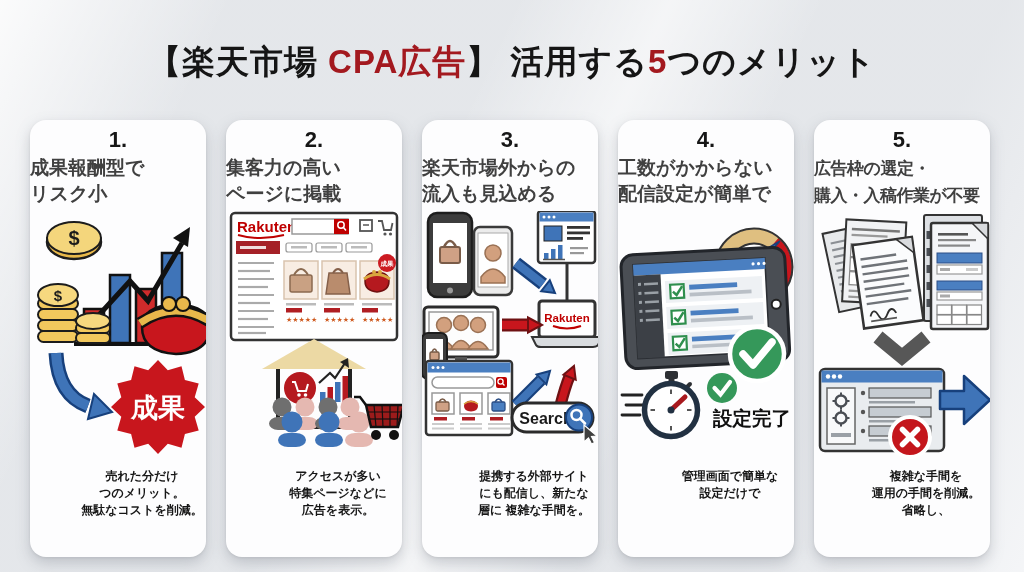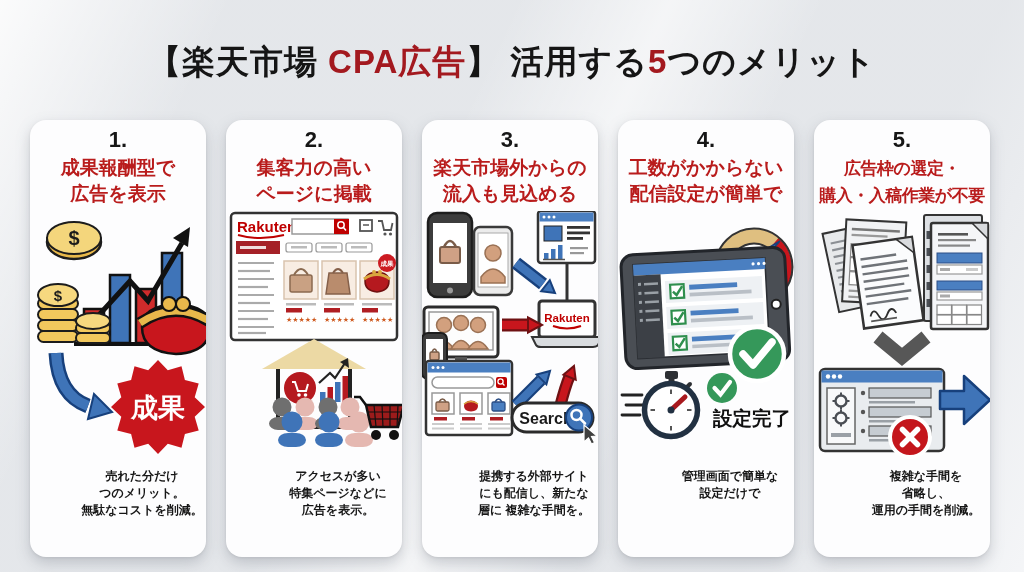--- a/index.html
+++ b/index.html
@@ -23,38 +23,38 @@
     letter-spacing:1px;line-height:1.1;white-space:nowrap;
   }
   .title .red{color:#a3191f;}
   .card{
     position:absolute;top:120px;width:176px;height:437px;
     background:#fdfdfe;border-radius:16px;
     box-shadow:0 6px 14px rgba(120,126,138,.35),0 1px 3px rgba(0,0,0,.08);
   }
   .c1{left:30px}.c2{left:226px}.c3{left:422px}.c4{left:618px}.c5{left:814px}
   .num{margin-top:9px;text-align:center;font-size:22px;font-weight:800;color:#161616;line-height:1;}
-  .head{margin-top:4px;height:56px;text-align:center;font-size:19px;font-weight:800;color:#b91c1c;line-height:1.38;}
+  .head{margin-top:4px;height:56px;text-align:left;font-size:19px;font-weight:800;color:#404040;line-height:1.38;}
   .head.small{font-size:17px;letter-spacing:-0.5px;line-height:1.6;}
   .illus{display:block;width:176px;height:256px;}
   .caption{margin-top:1px;text-align:center;font-size:12px;font-weight:800;color:#161616;line-height:1.42;padding-left:48px;}
   svg text{font-family:"Liberation Sans","DejaVu Sans",sans-serif;}
 </style>
 </head>
 <body>
 
 <div class="stage">
 
   <h1 class="title"><span>【楽天市場 </span><span class="red">CPA広告</span><span>】 </span><span>活用する</span><span class="red">5</span><span>つのメリット</span></h1>
 
   <div class="card c1">
     <div class="num">1.</div>
     <div class="head">
       <div>成果報酬型で</div>
-      <div>広告を表示</div>
+      <div>リスク小</div>
     </div>
     <svg class="illus" viewBox="0 0 176 256">
       <g>
         <rect x="54" y="98" width="20" height="34" fill="#cf2b2b" stroke="#111" stroke-width="2.5"></rect>
         <rect x="80" y="64" width="20" height="68" fill="#3f74b8" stroke="#111" stroke-width="2.5"></rect>
         <rect x="106" y="78" width="20" height="54" fill="#cf2b2b" stroke="#111" stroke-width="2.5"></rect>
         <rect x="132" y="42" width="20" height="90" fill="#3f74b8" stroke="#111" stroke-width="2.5"></rect>
         <line x1="44" y1="133" x2="172" y2="133" stroke="#111" stroke-width="4"></line>
       </g>
       <g>
@@ -561,18 +561,18 @@
         <polygon points="126,180 150,180 150,165 176,189 150,213 150,198 126,198" fill="#3f74b8" stroke="#17407c" stroke-width="2.5" stroke-linejoin="round"></polygon>
       </g>
       <g>
         <circle cx="96" cy="226" r="20" fill="#c4161c" stroke="#fff" stroke-width="4"></circle>
         <line x1="88.5" y1="218.5" x2="103.5" y2="233.5" stroke="#fff" stroke-width="5.5" stroke-linecap="round"></line>
         <line x1="103.5" y1="218.5" x2="88.5" y2="233.5" stroke="#fff" stroke-width="5.5" stroke-linecap="round"></line>
       </g>
     </svg>
     <div class="caption">
       <div>複雑な手間を</div>
+      <div>運用の手間を削減。</div>
       <div>省略し、</div>
-      <div>運用の手間を削減。</div>
     </div>
   </div>
 
 </div>
 
 </body></html>

